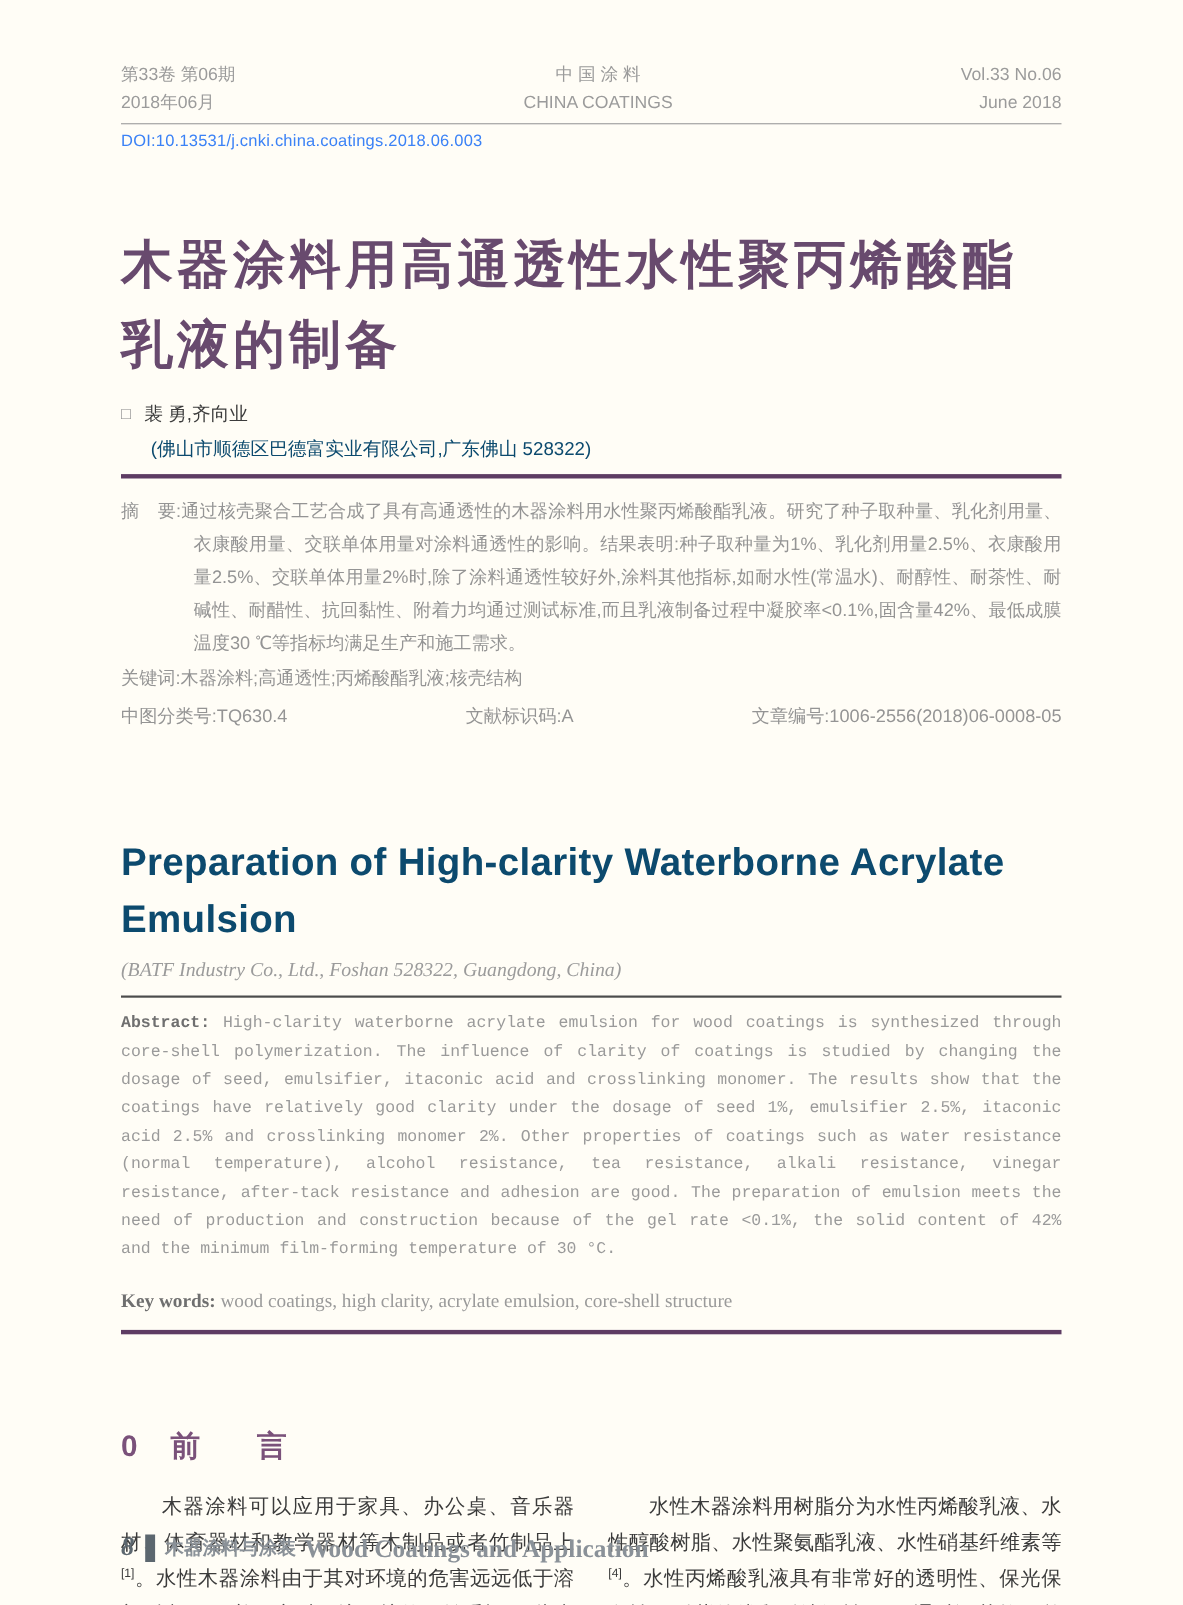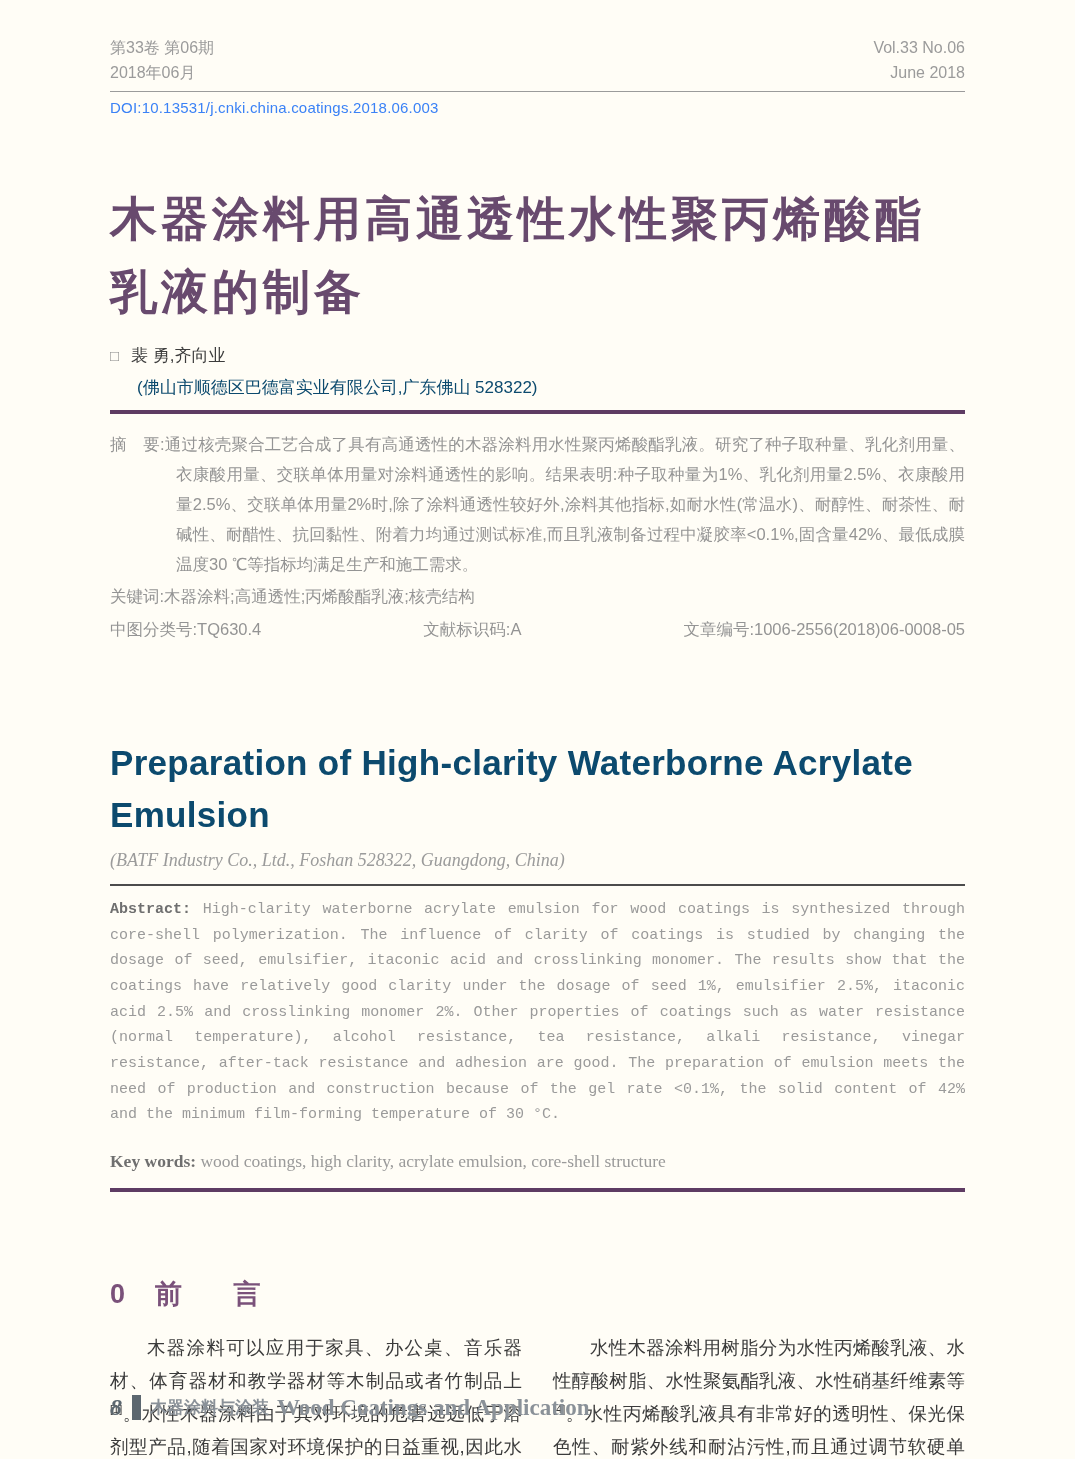--- a/index.html
+++ b/index.html
@@ -7,21 +7,21 @@
   body {
     width: 1075px; height: 1459px;
     background: #fffdf6;
     font-family: "Liberation Sans", sans-serif;
     overflow: hidden;
     position: relative;
   }
   .content { padding: 0 110px; width: 1075px; }
 
   
-  .header { padding-top: 36px; display: flex; justify-content: space-between; align-items: flex-end; color: #9b9b9b; font-size: 16px; line-height: 1.55; }
+  .header { padding-top: 57px; display: flex; justify-content: space-between; align-items: flex-end; color: #9b9b9b; font-size: 16px; line-height: 1.55; }
   .header .col { white-space: nowrap; }
   .header .col.center { text-align: center; }
   .header .col.right { text-align: right; }
   .header-rule { margin-top: 5px; height: 1px; background: #9b9b9b; }
   .doi { margin-top: 7px; font-size: 15px; color: #3b82f6; letter-spacing: 0.2px; }
 
   
   .cn-title { margin-top: 66px; color: #684a6e; font-size: 47px; font-weight: 700; line-height: 1.56; letter-spacing: 4px; }
   .authors-row { margin-top: 16px; font-size: 17px; color: #3c3c3c; display: flex; align-items: center; }
   .author-marker { color: #8a8a8a; font-size: 15px; margin-right: 12px; }
@@ -62,20 +62,24 @@
 </style>
 </head>
 <body>
 
 <div class="content">
 
   <div class="header">
     <div class="col left">
       <div>第33卷 第06期</div>
       <div>2018年06月</div>
+    </div>
+    <div class="col center">
+      <div>中 国 涂 料</div>
+      <div>CHINA COATINGS</div>
     </div>
     <div class="col right">
       <div>Vol.33  No.06</div>
       <div>June  2018</div>
     </div>
   </div>
   <div class="header-rule"></div>
   <div class="doi">DOI:10.13531/j.cnki.china.coatings.2018.06.003</div>
 
   <div class="cn-title">

